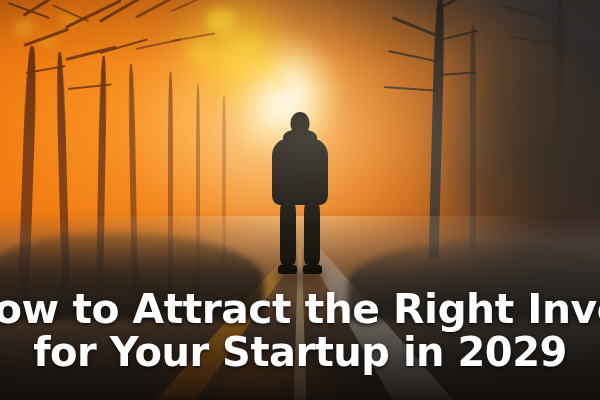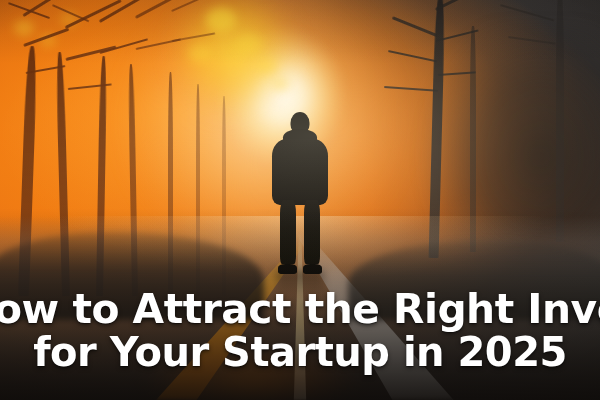--- a/index.html
+++ b/index.html
@@ -454,16 +454,16 @@
       <div class="fig-shoe r"></div>
     </div>
   </div>
 
   <div class="layer haze"></div>
   <div class="bottom-glow"></div>
   <div class="layer vignette"></div>
 
   <div class="title-wrap">
     <span class="title-line l1">ow to Attract the Right Investo</span>
-    <span class="title-line l2">for Your Startup in 2025</span>
+    <span class="title-line l2">for Your Startup in 2029</span>
   </div>
 
 </div>
 
 </body></html>

